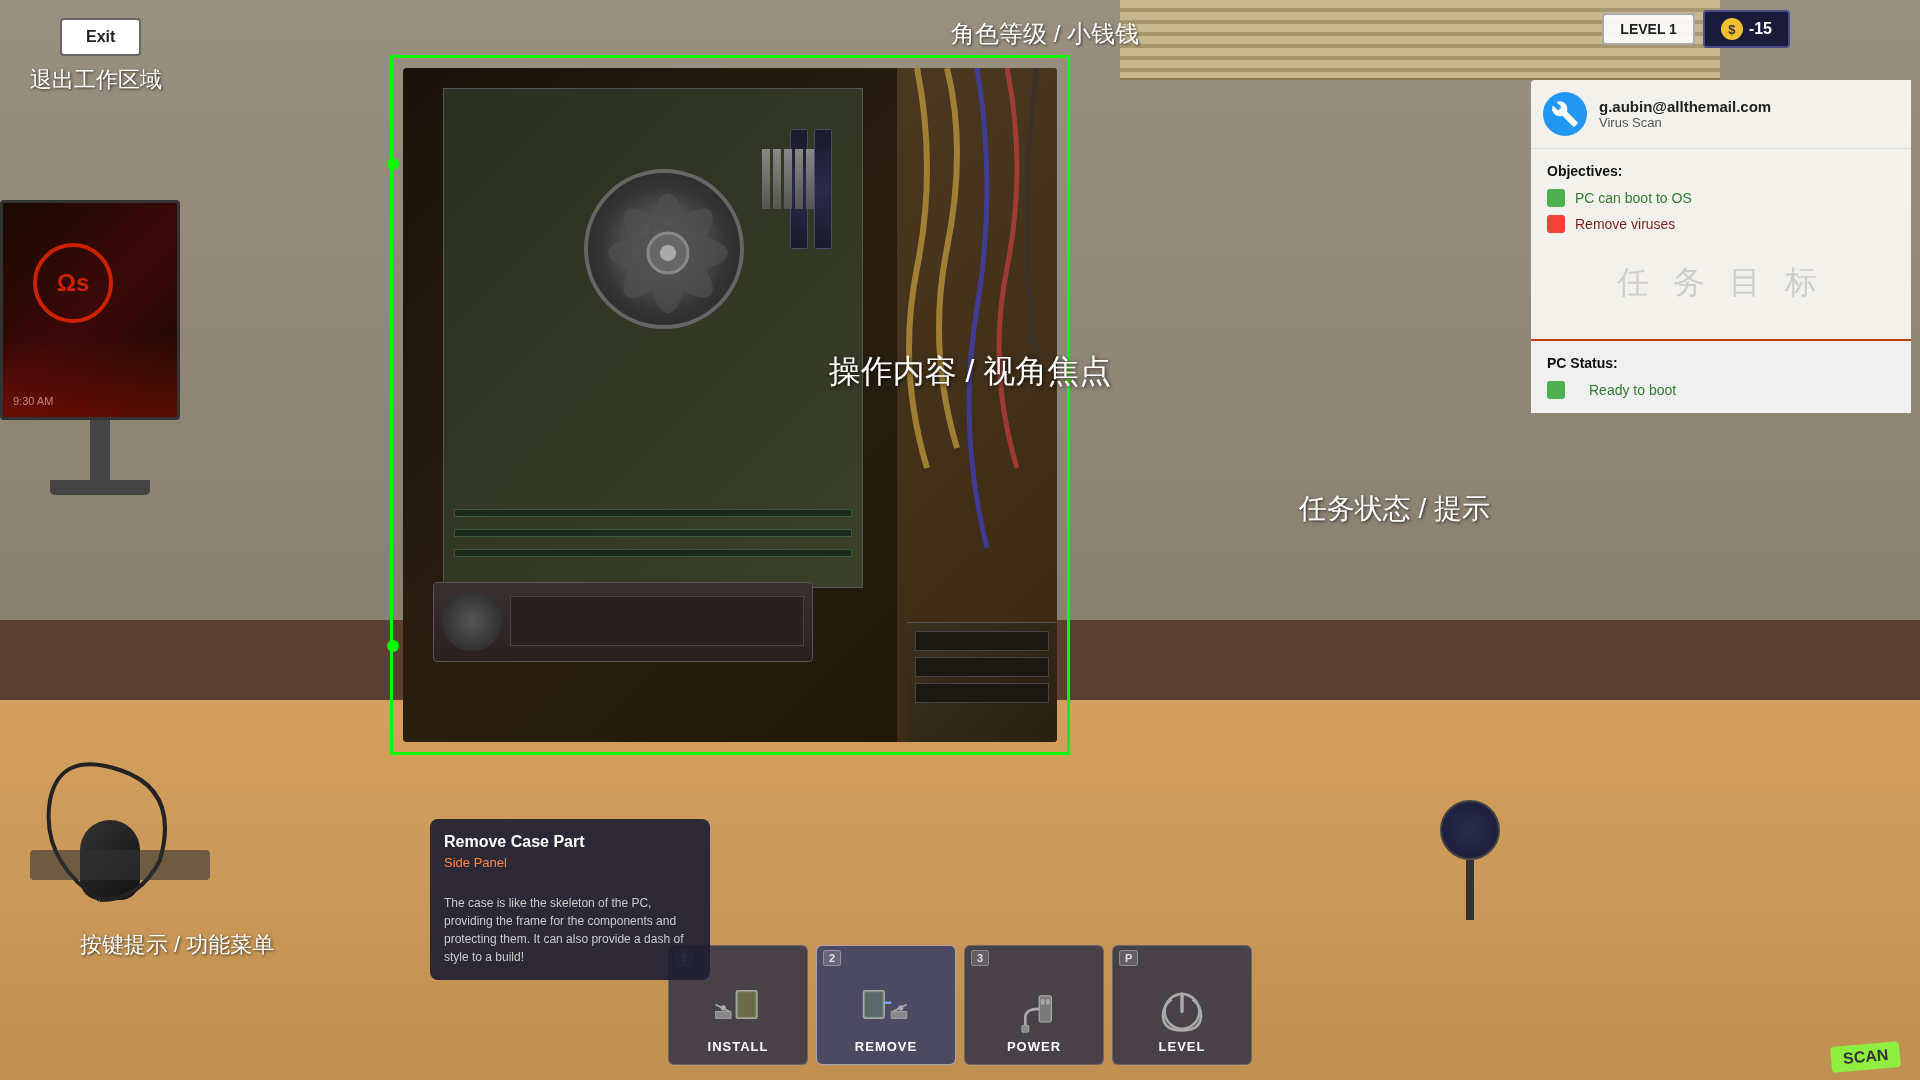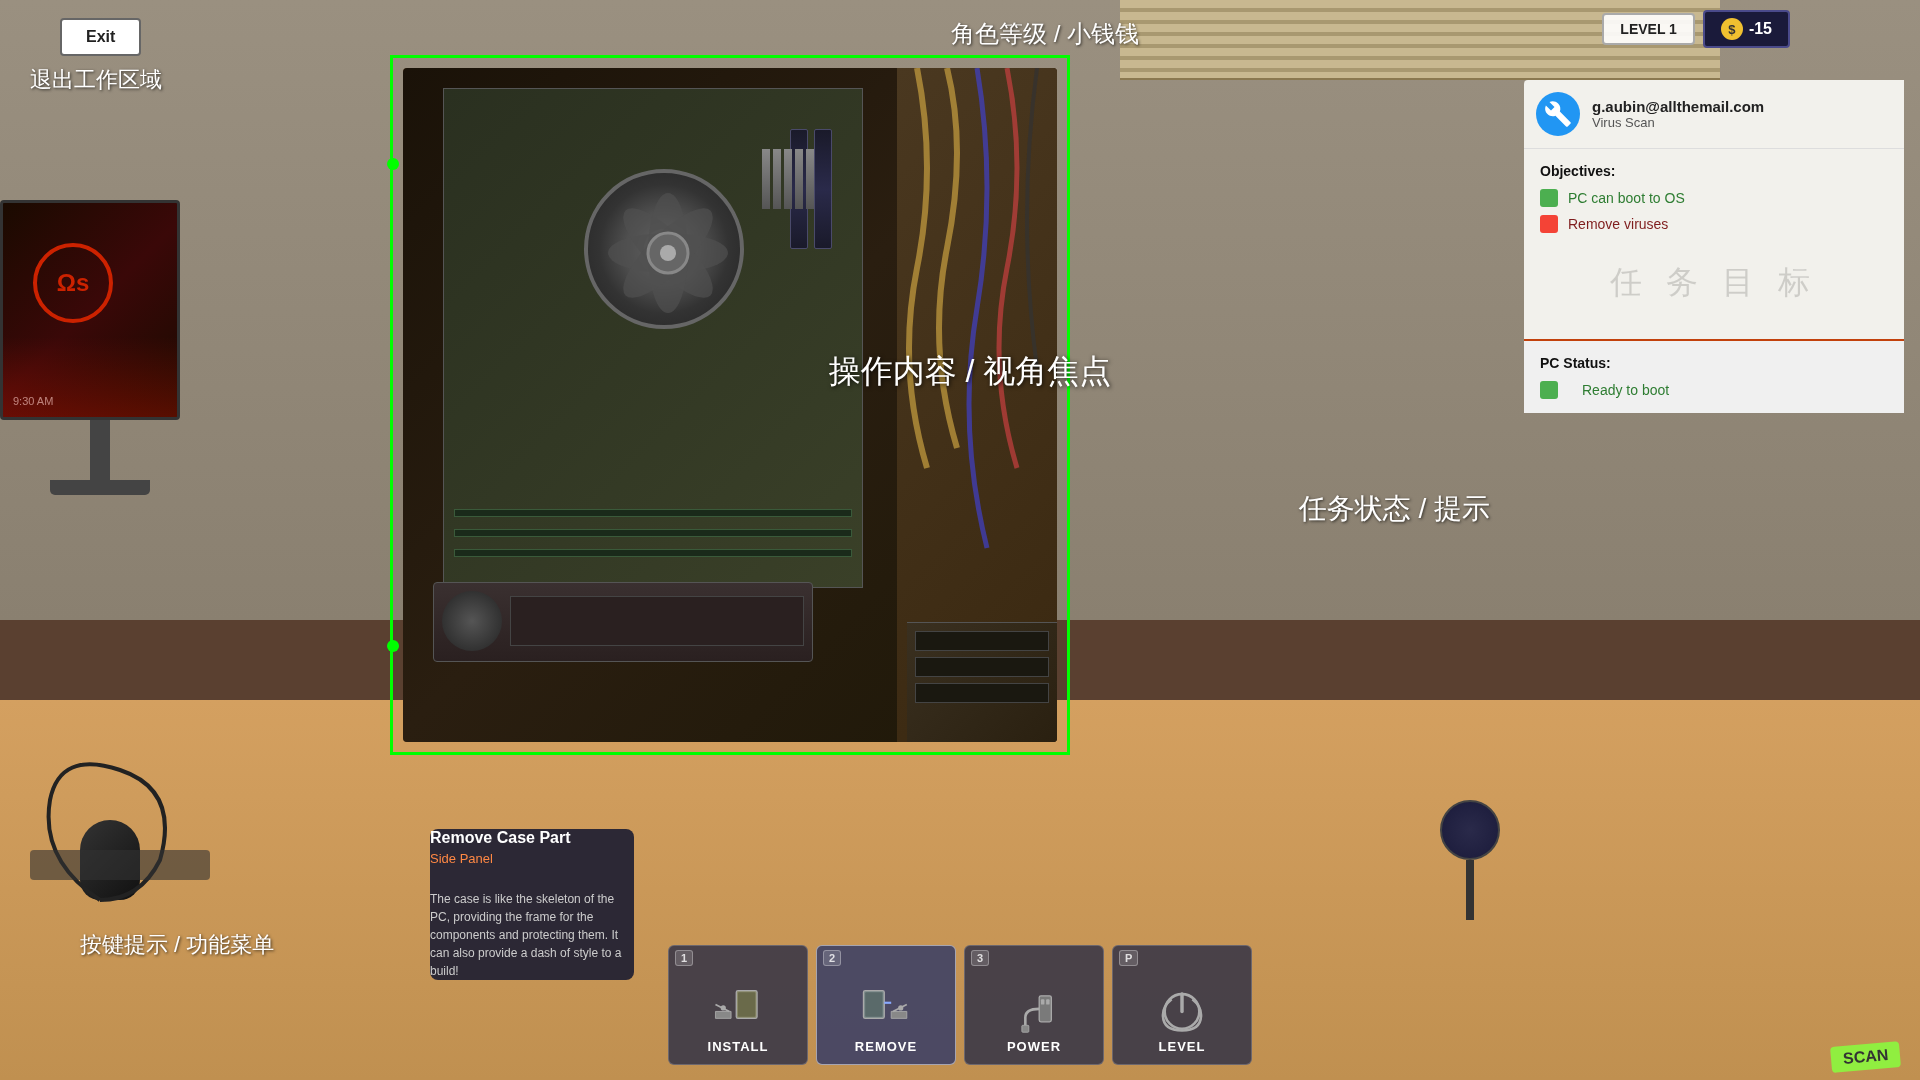--- a/index.html
+++ b/index.html
@@ -204,23 +204,24 @@
       height: 12px;
       background: #00ff00;
       border-radius: 50%;
     }
 
     
     #tooltip {
       position: absolute;
       left: 430px;
       bottom: 100px;
-      width: 204px;
+      width: 280px;
       background: rgba(30, 30, 50, 0.92);
       border-radius: 8px;
+      padding: 14px;
       color: white;
       z-index: 20;
     }
     #tooltip-title {
       font-size: 16px;
       font-weight: bold;
       margin-bottom: 4px;
     }
     #tooltip-subtitle {
       font-size: 13px;
@@ -229,21 +230,21 @@
     }
     #tooltip-body {
       font-size: 12px;
       color: #cccccc;
       line-height: 1.5;
     }
 
     
     #right-panel {
       position: absolute;
-      right: 16px;
+      right: 9px;
       top: 80px;
       width: 380px;
       background: rgba(245, 245, 240, 0.97);
       border-radius: 4px 0 0 4px;
     }
 
     #panel-header {
       display: flex;
       align-items: center;
       padding: 12px;

